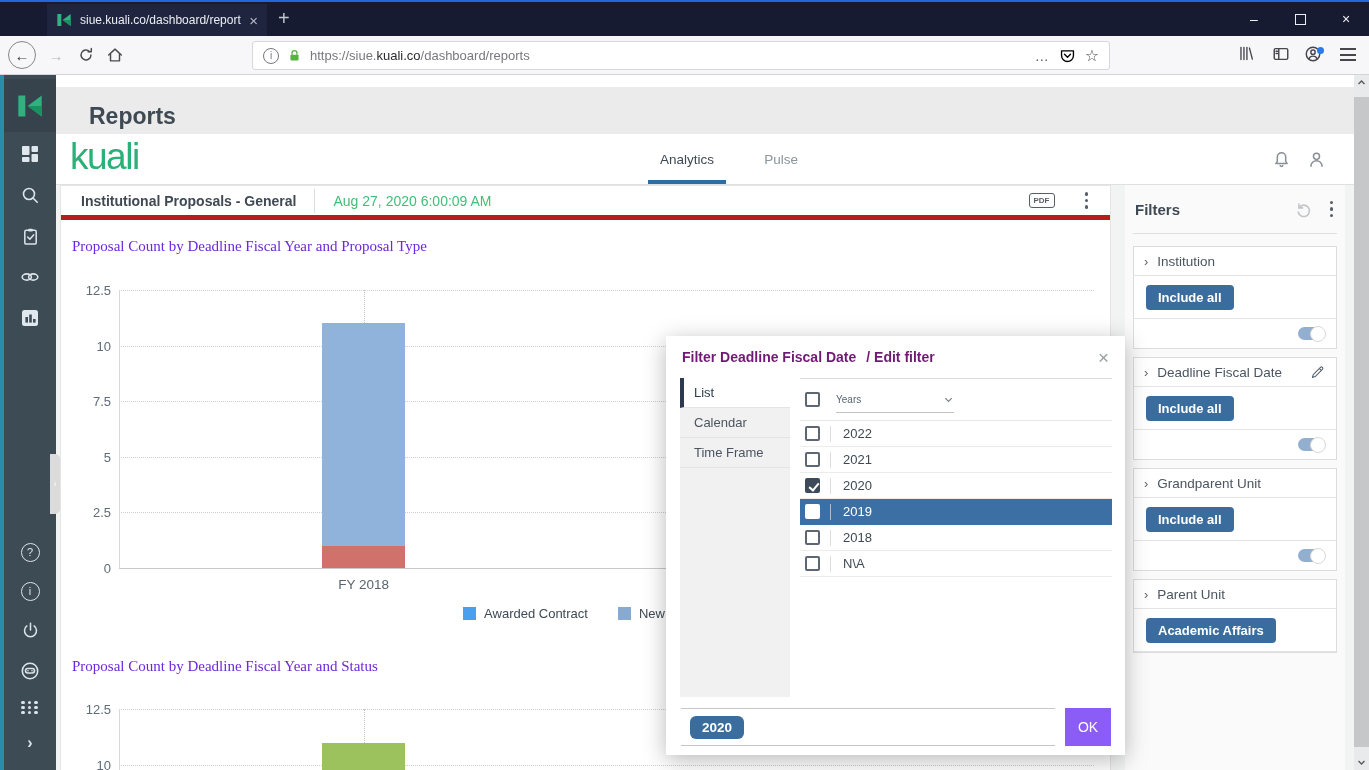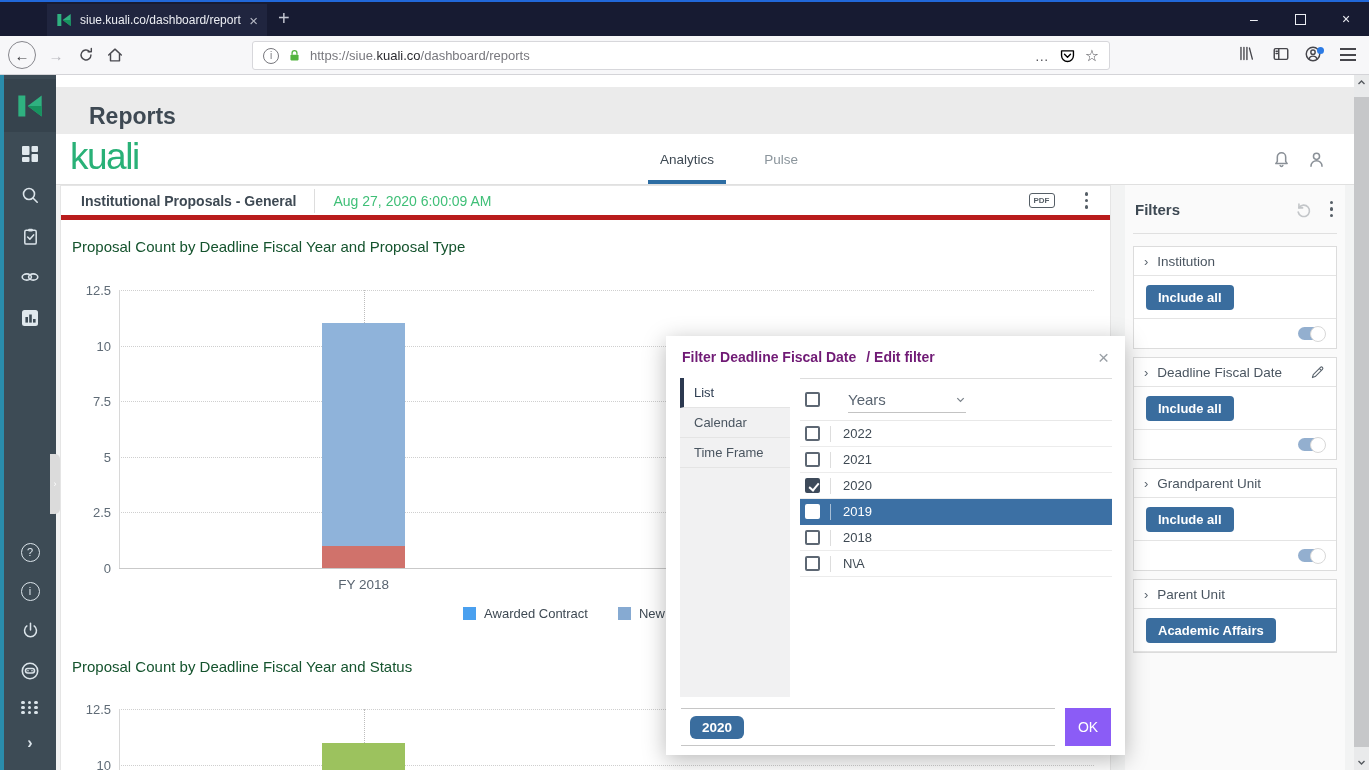--- a/index.html
+++ b/index.html
@@ -76,21 +76,21 @@
   .report-card{position:absolute;left:60px;top:110px;width:1051px;height:585px;background:#fff;
     border:1px solid #e5e5e5;border-bottom:none;overflow:hidden;}
   .rc-head{height:34px;border-bottom:5px solid #b91c1c;display:flex;align-items:center;padding:0 20px;}
   .rc-title{font-size:14px;font-weight:bold;color:#3e4953;}
   .rc-divider{width:1px;height:24px;background:#ddd;margin:0 18px;}
   .rc-time{font-size:14px;color:#3fbf77;}
   .rc-actions{margin-left:auto;display:flex;align-items:center;gap:28px;}
   .pdf-badge{border:1.5px solid #555e66;border-radius:3px;font-size:8px;font-weight:bold;color:#555e66;padding:2px 4px;}
   .kebab{display:flex;flex-direction:column;gap:3px;padding:2px;}
   .kebab i{width:3.5px;height:3.5px;border-radius:50%;background:#555e66;display:block;}
-  .chart-title{position:absolute;left:11px;font-size:15px;color:#14532d;}
+  .chart-title{position:absolute;left:11px;font-size:15px;color:#6d28d9;font-family:Liberation Serif, serif;}
   #chart1-title{top:52px;} #chart2-title{top:472px;}
   #chart1{position:absolute;left:0;top:88px;width:1049px;height:330px;}
   #chart2{position:absolute;left:0;top:508px;width:1049px;height:300px;}
   .grid{position:absolute;border-top:1px dotted #cfcfcf;height:0;}
   .grid.solid{border-top:1px solid #c9c9c9;}
   .yaxis{position:absolute;width:1px;background:#d8d8d8;}
   .tick{position:absolute;width:46px;text-align:right;font-size:13px;color:#5f6b76;transform:translateY(-50%);}
   .bar-seg{position:absolute;}
   .connector{position:absolute;width:0;border-left:1px dotted #bdbdbd;}
   .cat-label{position:absolute;transform:translateX(-50%);font-size:13.5px;color:#596470;}
@@ -129,22 +129,22 @@
   .modal-head{height:42px;display:flex;align-items:center;padding:0 16px;}
   .m-title,.m-sub{font-size:14px;font-weight:bold;color:#701a75;}
   .m-sub{margin-left:10px;}
   .m-close{margin-left:auto;color:#9aa0a6;font-size:19px;line-height:1;}
   .modal-body{position:absolute;left:0;top:42px;right:0;bottom:47px;display:flex;}
   .m-tabs{width:110px;margin-left:14px;margin-bottom:11px;background:#f1f1f2;font-size:13px;flex:none;}
   .m-tab{height:30px;line-height:29px;padding-left:14px;color:#4a5560;border-bottom:1px solid #e4e4e4;}
   .m-tab.active{background:#fff;border-left:4px solid #2c3950;padding-left:10px;color:#2f3e52;}
   .m-list{flex:1;margin:0 13px 0 10px;border-top:1px solid #ddd;}
   .years-row{height:42px;display:flex;align-items:center;padding-left:5px;border-bottom:1px solid #e8e8e8;}
-  .dd{display:flex;align-items:center;width:118px;margin-left:28px;border-bottom:1px solid #c3c3c3;
-    height:26px;font-size:15px;color:#596470;}
+  .dd{display:flex;align-items:center;width:118px;margin-left:16px;border-bottom:1px solid #c3c3c3;
+    height:26px;font-size:10px;color:#596470;}
   .dd-chev{margin-left:auto;color:#7a828a;display:flex;}
   .opt{height:26px;display:flex;align-items:center;padding-left:5px;border-bottom:1px solid #ececec;
     font-size:13px;color:#3e4953;}
   .opt .vd{width:1px;height:16px;background:#ddd;margin:0 12px 0 10px;flex:none;}
   .opt.selected{background:#3c70a4;color:#fff;border-bottom-color:#3c70a4;}
   .opt.selected .vd{background:rgba(255,255,255,.55);}
   .cb{width:15px;height:15px;border:2px solid #5d6773;border-radius:2px;background:#fff;position:relative;flex:none;display:block;}
   .cb.checked{background:#3d4a5a;border-color:#3d4a5a;}
   .cb.checked::after{content:"";position:absolute;left:3.5px;top:0.5px;width:4px;height:8px;
     border-right:2px solid #fff;border-bottom:2px solid #fff;transform:rotate(40deg);}

